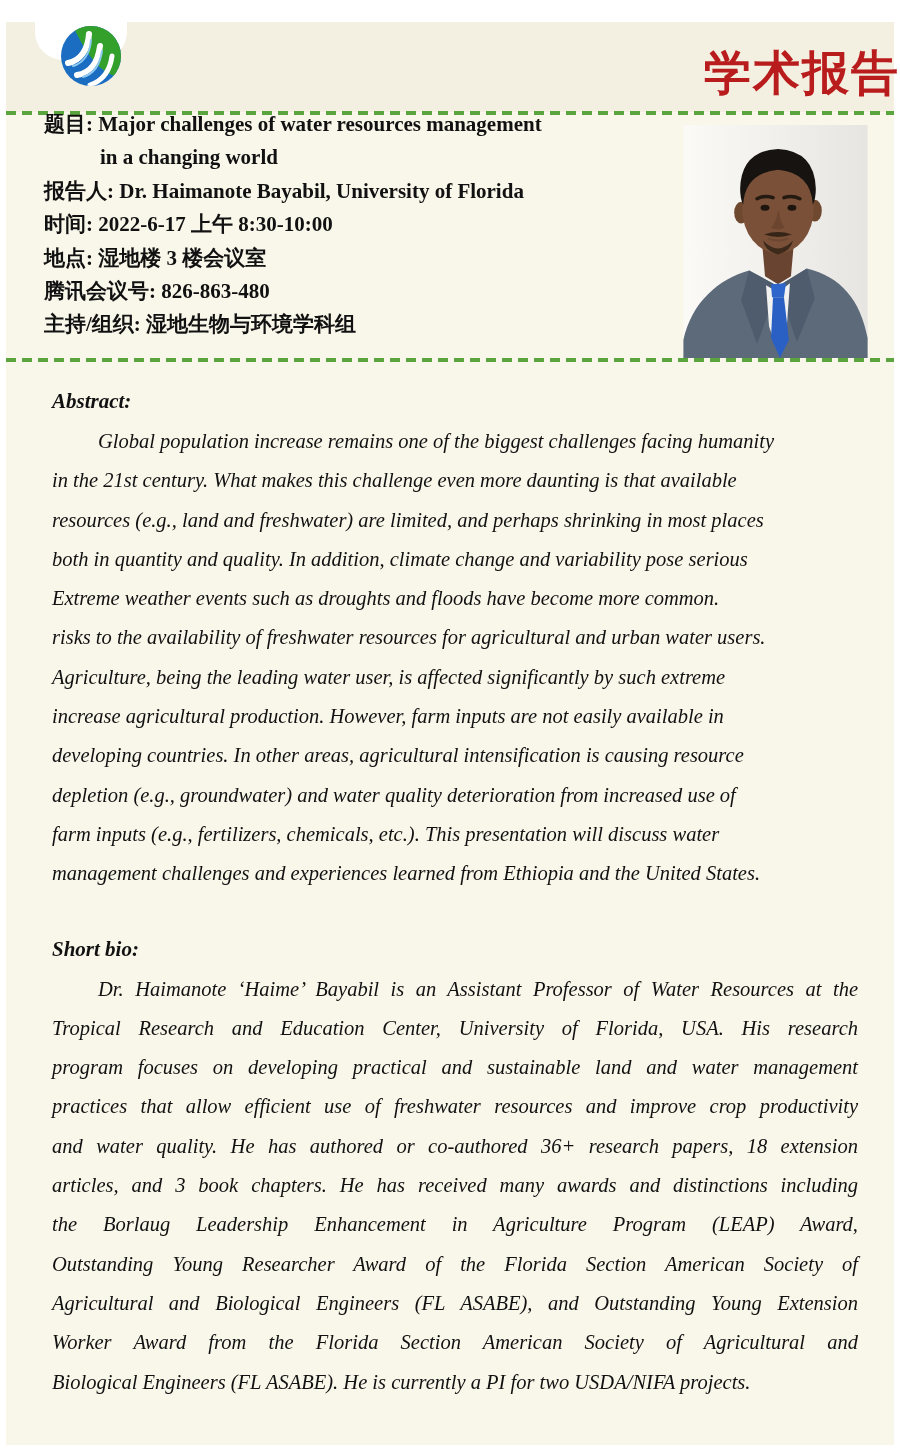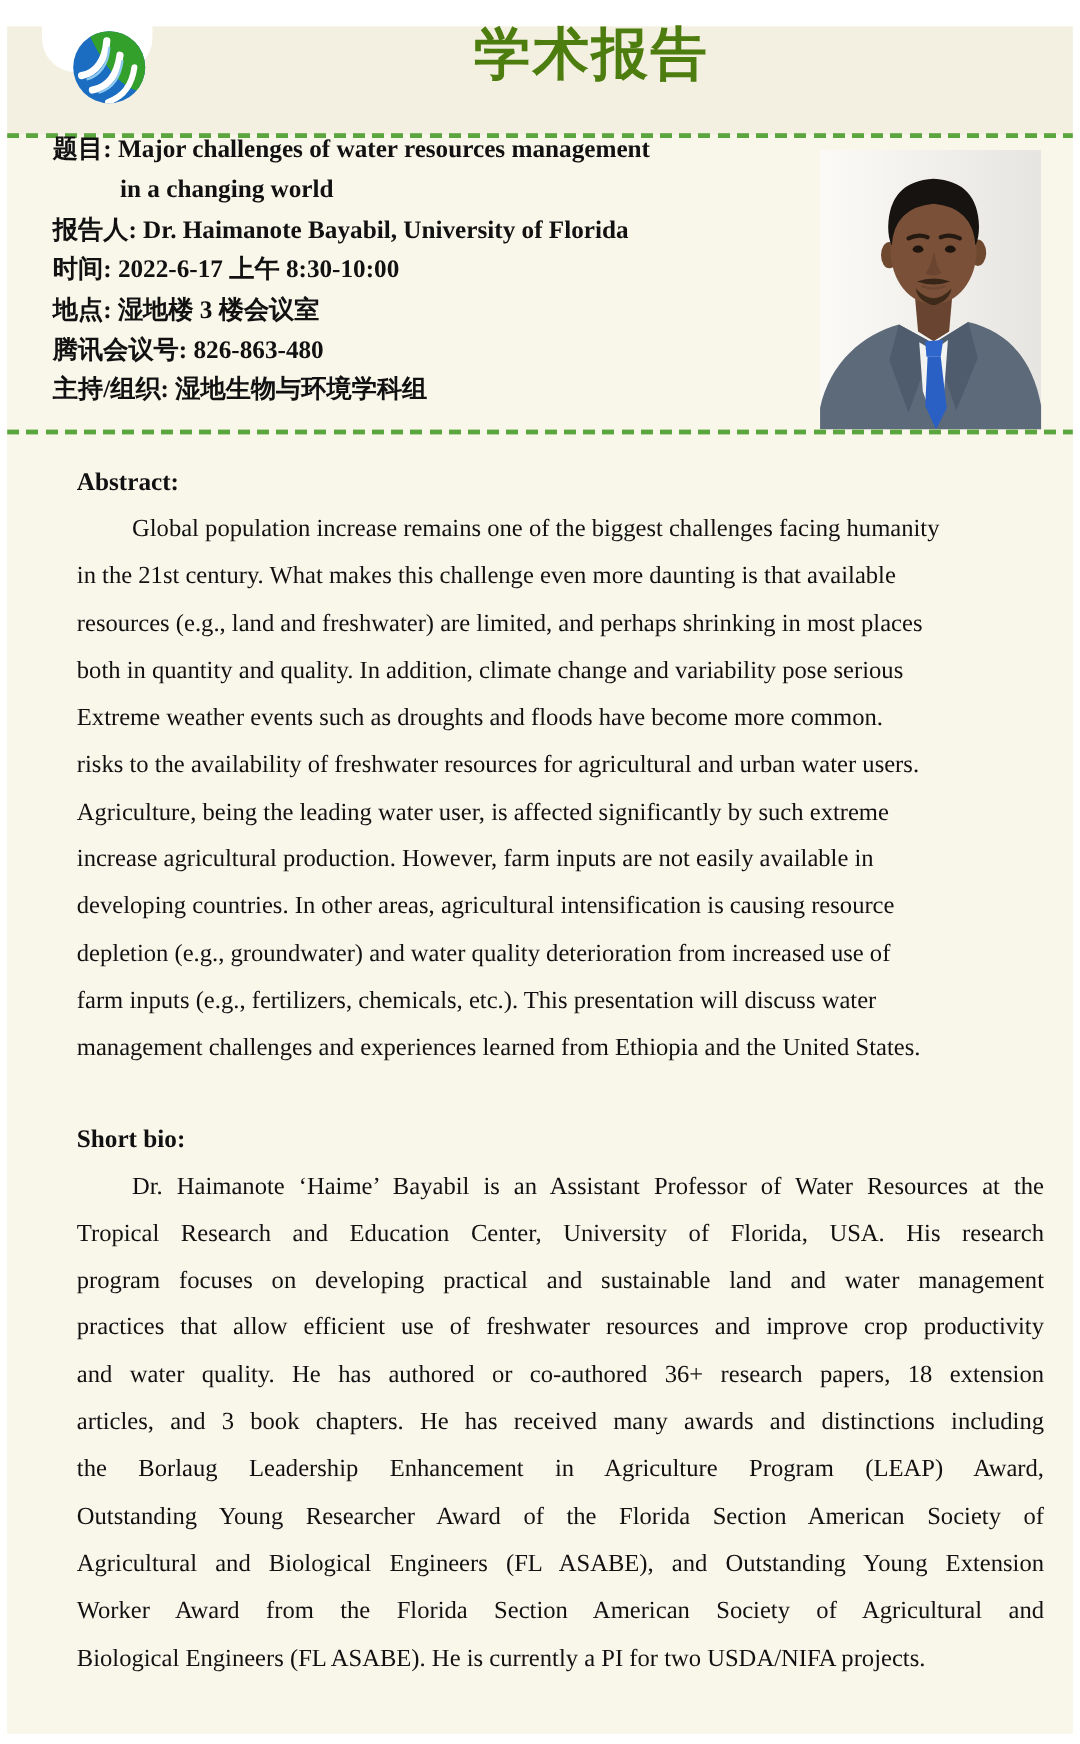--- a/index.html
+++ b/index.html
@@ -27,27 +27,27 @@
     left: 35px; top: 0; width: 92px; height: 60px;
     background: #ffffff;
     border-radius: 0 0 28px 28px;
   }
   .logo {
     position: absolute;
     left: 60px; top: 25px; width: 62px; height: 62px;
   }
   .page-title {
     position: absolute;
-    left: 86px; top: 14px; width: 814px;
-    text-align: center;
+    left: 86px; top: 42px; width: 814px;
+    text-align: right;
     font-family: "DejaVu Sans", "Liberation Sans", sans-serif;
     font-size: 47px;
     font-weight: bold;
     letter-spacing: 2px;
-    color: #4d7c0f;
+    color: #b91c1c;
     margin: 0;
   }
   .dash {
     position: absolute;
     left: 6px; right: 6px; height: 4px;
     background: repeating-linear-gradient(90deg, #5aa53d 0 10px, rgba(0,0,0,0) 10px 16px);
   }
   .dash-top { top: 111px; }
   .dash-bottom { top: 358px; }
 
@@ -65,21 +65,21 @@
   .info-label, .info-value { font-weight: bold; }
 
   .speaker-photo {
     position: absolute;
     left: 683px; top: 125px; width: 185px; height: 233px;
     display: block;
   }
 
   .content {
     position: absolute;
-    left: 64px; top: 372px; width: 806px;
+    left: 52px; top: 372px; width: 806px; font-style: italic;
   }
   .section-heading {
     margin: 14px 0 0 0;
     font-size: 21px;
     font-weight: bold;
     line-height: 30px;
   }
   .para { margin-top: 6px; }
   .tline {
     font-size: 20.5px;

